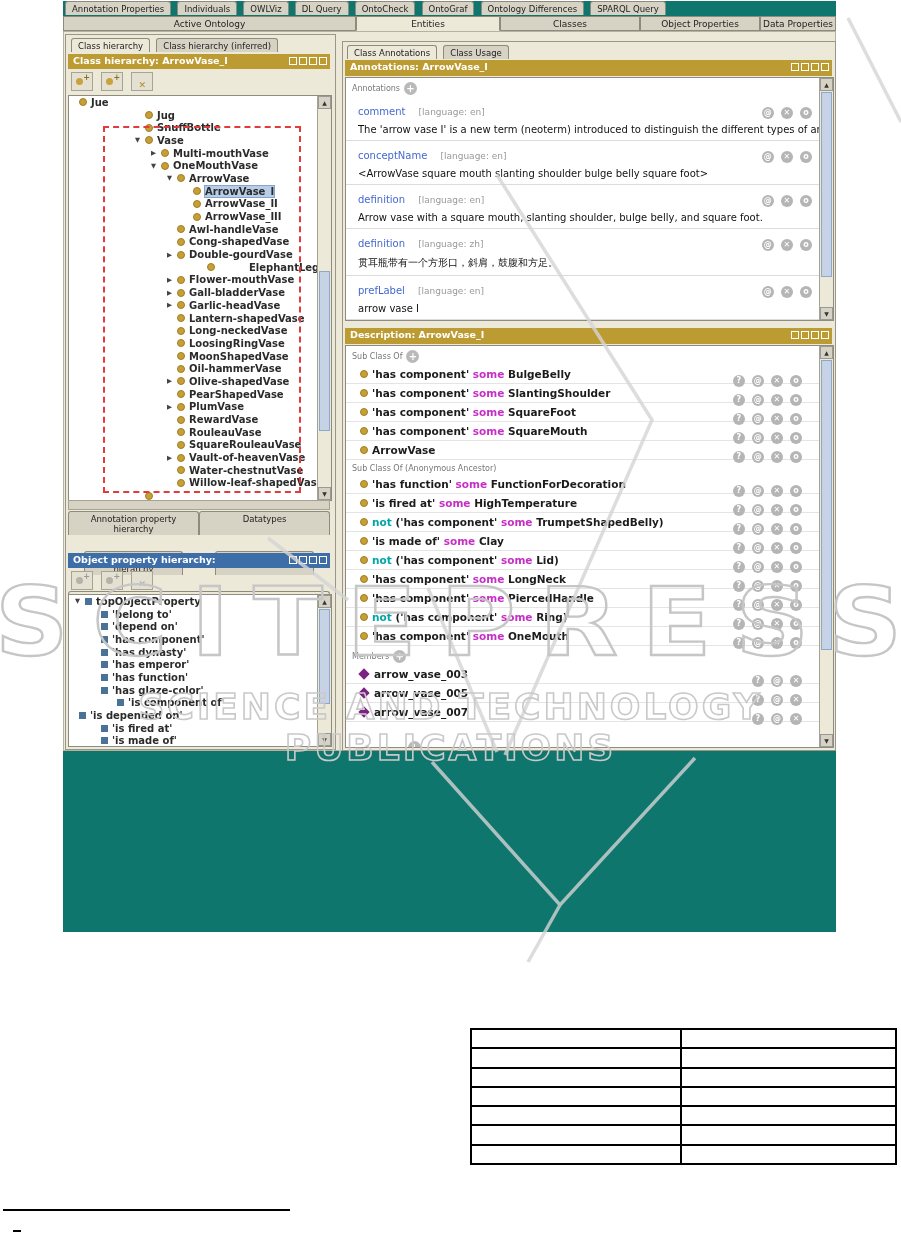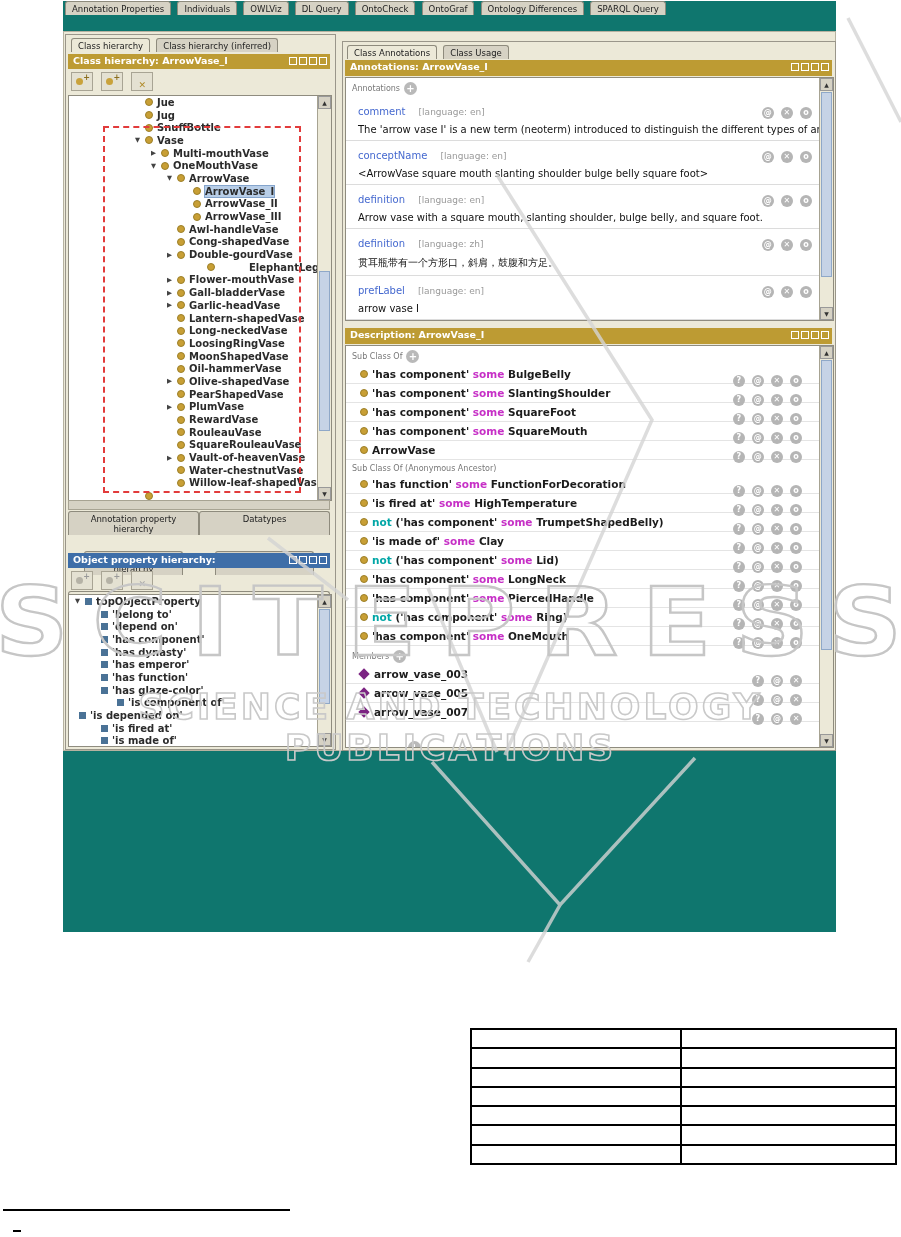--- a/index.html
+++ b/index.html
@@ -116,20 +116,32 @@
     
       <div class="tab">OntoCheck</div>
     
       <div class="tab">OntoGraf</div>
     
       <div class="tab">Ontology Differences</div>
     
       <div class="tab">SPARQL Query</div>
     </div>
 
+  <div class="tabs2">
+
+      <div class="tab2">Active Ontology</div>
+
+      <div class="tab2 selected">Entities</div>
+
+      <div class="tab2">Classes</div>
+
+      <div class="tab2">Object Properties</div>
+
+      <div class="tab2">Data Properties</div>
+    </div>
 
   <div class="mainarea"></div>
 
   <div class="pgroup" style="left:2px;top:33px;width:269px;height:714px;"></div>
 
   <div class="abs" style="left:8px;top:37px;z-index:2;">
     
   
       <div class="tab selected">Class hierarchy</div>
     
@@ -143,21 +155,21 @@
 
   <div class="tbar" style="left:8px;top:71px;">
     <span class="tbtn"><span class="gdot"></span><span class="gplus">+</span></span>
     <span class="tbtn"><span class="gdot"></span><span class="gplus">+</span></span>
     <span class="tbtn del"></span>
   </div>
 
   <div class="treebox" style="left:5px;top:94px;width:262px;height:404px;">
     <div>
 
-        <div class="trow" style="padding-left: 66px;">
+        <div class="trow" style="">
           <span class="arrow"></span>
           <span class="dot"></span>
           <span class="tlabel">Jue</span>
         </div>
 
         <div class="trow" style="padding-left: 66px;">
           <span class="arrow"></span>
           <span class="dot"></span>
           <span class="tlabel">Jug</span>
         </div>

